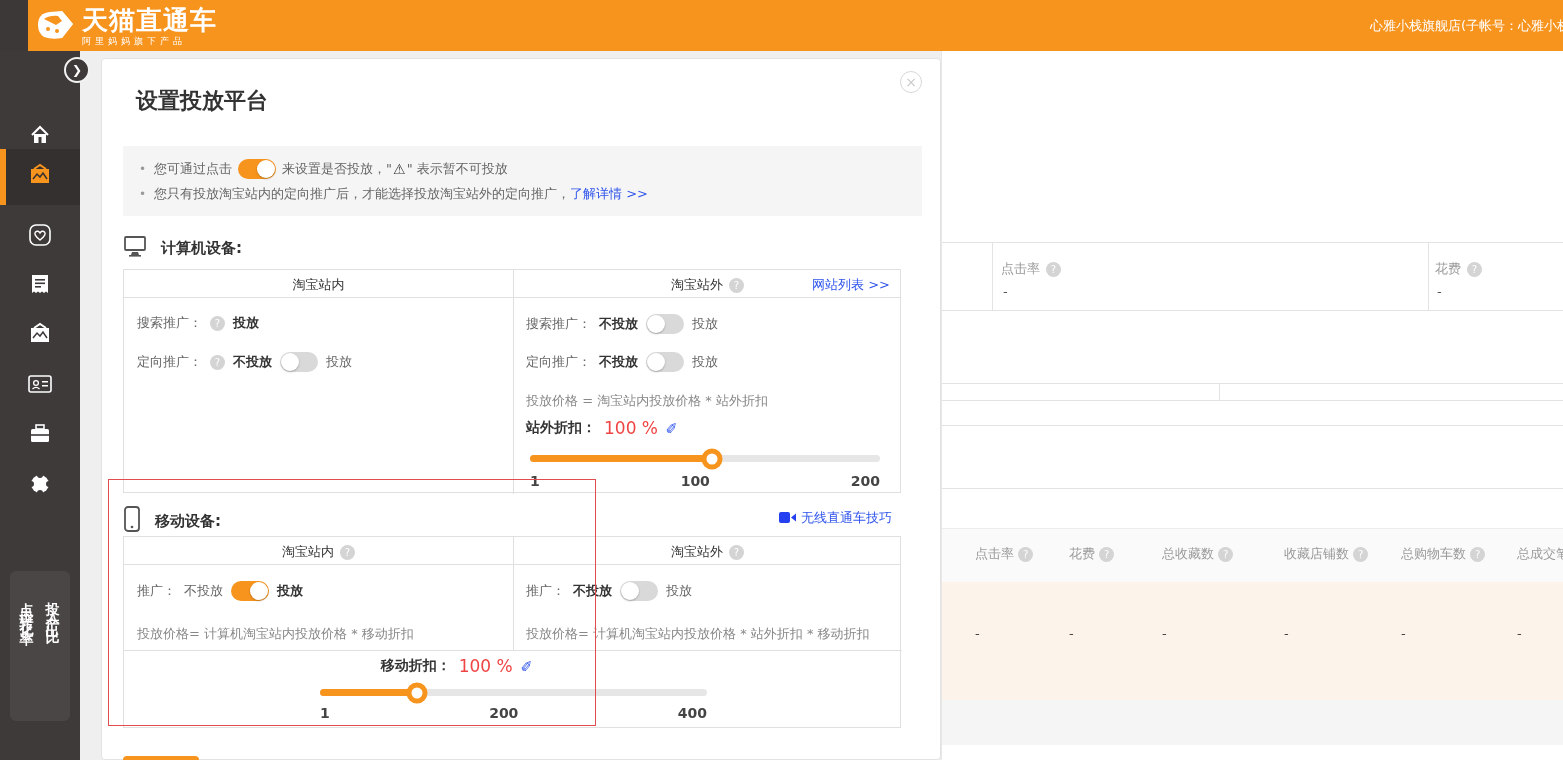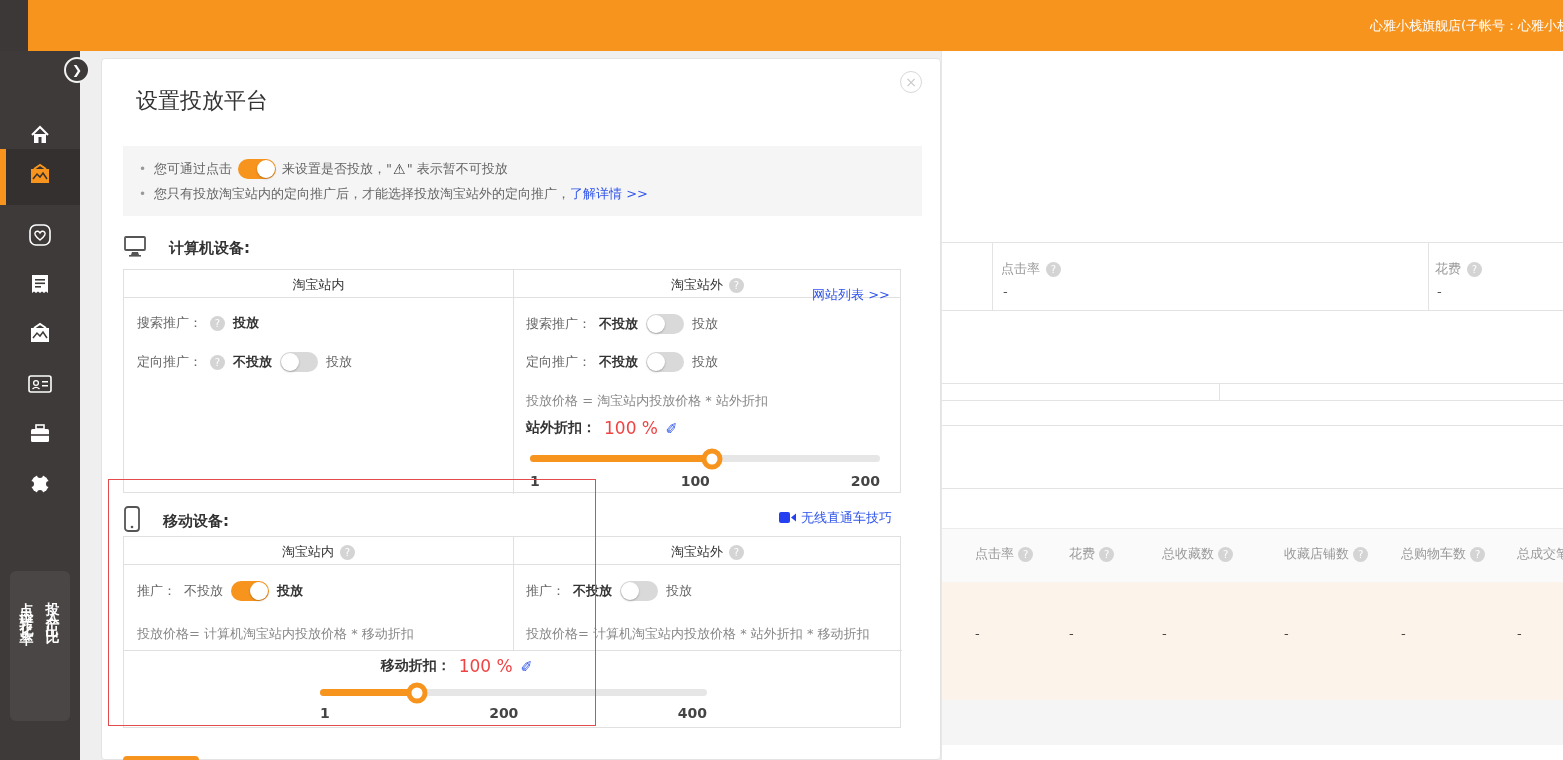--- a/index.html
+++ b/index.html
@@ -31,30 +31,30 @@
   .sum-label{position:absolute;font-size:13px;color:#999;}
   .sum-value{position:absolute;font-size:13px;color:#555;}
   .bg-thead{position:absolute;left:0;top:478px;width:736px;height:54px;background:#fafafa;border-top:1px solid #ececec;}
   .bg-th{position:absolute;top:16px;font-size:13px;color:#999;white-space:nowrap;}
   .bg-row{position:absolute;left:0;top:532px;width:622px;height:118px;background:#fcf3ea;}
   .bg-td{position:absolute;top:44px;font-size:13px;color:#444;}
   .bg-grayband{position:absolute;left:0;top:650px;width:622px;height:45px;background:#f5f5f5;}
   
   .modal{position:absolute;left:101px;top:58px;width:840px;height:702px;background:#fff;border:1px solid #e3e3e3;
          border-radius:4px;box-sizing:border-box;z-index:10;}
-  .modal-title{position:absolute;left:34px;top:27px;font-size:22px;color:#333;}
+  .modal-title{position:absolute;left:34px;top:27px;font-size:22px;color:#333;font-weight:bold;}
   .modal-close{position:absolute;left:798px;top:12px;width:22px;height:22px;border-radius:50%;border:1px solid #d8d8d8;
          color:#c9c9c9;font-size:14px;display:flex;align-items:center;justify-content:center;cursor:pointer;box-sizing:border-box;}
   .infobox{position:absolute;left:21px;top:87px;width:799px;height:70px;background:#f5f5f5;box-sizing:border-box;
          padding:13px 16px;display:flex;flex-direction:column;justify-content:space-between;}
   .note-line{display:flex;align-items:center;color:#666;font-size:13px;white-space:nowrap;}
   .bullet{color:#999;margin-right:8px;font-size:12px;}
   .warn{color:#333;font-size:14px;margin:0 1px;}
   .blue-link{color:#2f54eb;text-decoration:none;cursor:pointer;white-space:nowrap;}
-  .section-label{position:absolute;left:21px;display:flex;align-items:center;gap:22px;font-size:15px;font-weight:bold;color:#333;}
+  .section-label{position:absolute;left:21px;display:flex;align-items:center;gap:14px;font-size:15px;font-weight:bold;color:#333;}
   .ptable{position:absolute;left:21px;width:778px;border:1px solid #e0e0e0;box-sizing:border-box;background:#fff;}
   .ptable .thead{position:absolute;left:0;top:0;width:100%;height:28px;border-bottom:1px solid #e0e0e0;box-sizing:border-box;}
   .th-center{position:absolute;top:6px;text-align:center;font-size:13px;color:#333;}
   .col-div{position:absolute;left:389px;width:1px;background:#e0e0e0;}
   .row-line{display:flex;align-items:center;gap:8px;position:absolute;white-space:nowrap;}
   .state-bold{font-weight:bold;color:#333;}
   .state-normal{color:#666;}
   .formula{position:absolute;color:#888;font-size:13px;white-space:nowrap;}
   .discount-line{position:absolute;display:flex;align-items:center;gap:8px;white-space:nowrap;}
   .discount-label{font-weight:bold;color:#333;font-size:14px;}
@@ -75,20 +75,35 @@
   .slider-labels{position:absolute;display:flex;justify-content:space-between;font-size:14px;font-weight:bold;color:#444;}
   .red-rect{position:absolute;left:6px;top:420px;width:486px;height:245px;border:1px solid #e24c4c;z-index:15;pointer-events:none;}
   .confirm-btn{position:absolute;left:21px;top:697px;width:76px;height:40px;background:#f7941e;border:none;border-radius:4px;cursor:pointer;}
   .tips-link{position:absolute;right:48px;top:450px;display:flex;align-items:center;gap:5px;}
 </style>
 </head>
 <body>
 
 <div class="top-header">
   <div class="corner-dark"></div>
+  <div class="logo-wrap">
+    <span>
+      <svg width="44" height="40" viewBox="0 0 44 40">
+        <path d="M6 20 Q6 8 18 7 L30 6 L41 19 L30 33 Q20 35 12 32 Q6 28 6 20 Z" fill="#fff"></path>
+        <path d="M30 6 L41 19 L30 33 Z" fill="#fff"></path>
+        <path d="M12 14 Q18 10 26 11 L30 16 L24 20 Z" fill="#f7941e"></path>
+        <circle cx="16" cy="24" r="2" fill="#f7941e"></circle>
+        <circle cx="25" cy="26" r="2" fill="#f7941e"></circle>
+      </svg>
+    </span>
+    <span class="logo-text">
+      <div class="logo-title">天猫直通车</div>
+      <div class="logo-sub">阿里妈妈旗下产品</div>
+    </span>
+  </div>
   <div class="account">心雅小栈旗舰店(子帐号：心雅小栈</div>
 </div>
 
 <div class="sidebar">
   <div class="side-item" style="top:63px;">
     <span>
       <svg width="24" height="24" viewBox="0 0 24 24">
           <path d="M4 12 L12 4 L20 12" fill="none" stroke="#fff" stroke-width="2"></path>
           <path d="M6 11 L6 20 L18 20 L18 11" fill="#fff"></path>
           <rect x="10.5" y="14" width="3" height="6" fill="#3e3a39"></rect>
@@ -251,21 +266,21 @@
     <span>计算机设备:</span>
   </div>
 
   <div class="ptable" style="top:210px;height:224px;">
     <div class="thead">
       <span class="th-center" style="left:0;width:389px;">淘宝站内</span>
       <span class="th-center" style="left:389px;width:389px;display:flex;align-items:center;justify-content:center;gap:6px;">
         <span>淘宝站外</span>
         <span class="qicon">?</span>
       </span>
-      <a class="blue-link" style="position:absolute;right:10px;top:16px;margin-left:17px;">网站列表 &gt;&gt;</a>
+      <a class="blue-link" style="position:absolute;right:10px;top:6px;margin-left:17px;">网站列表 &gt;&gt;</a>
     </div>
     <div class="col-div" style="top:0;height:224px;"></div>
 
     <div class="row-line" style="left:13px;top:44px;">
       <span>搜索推广：</span>
       <span class="qicon">?</span>
       <span class="state-bold">投放</span>
     </div>
     <div class="row-line" style="left:13px;top:82px;">
       <span>定向推广：</span>

